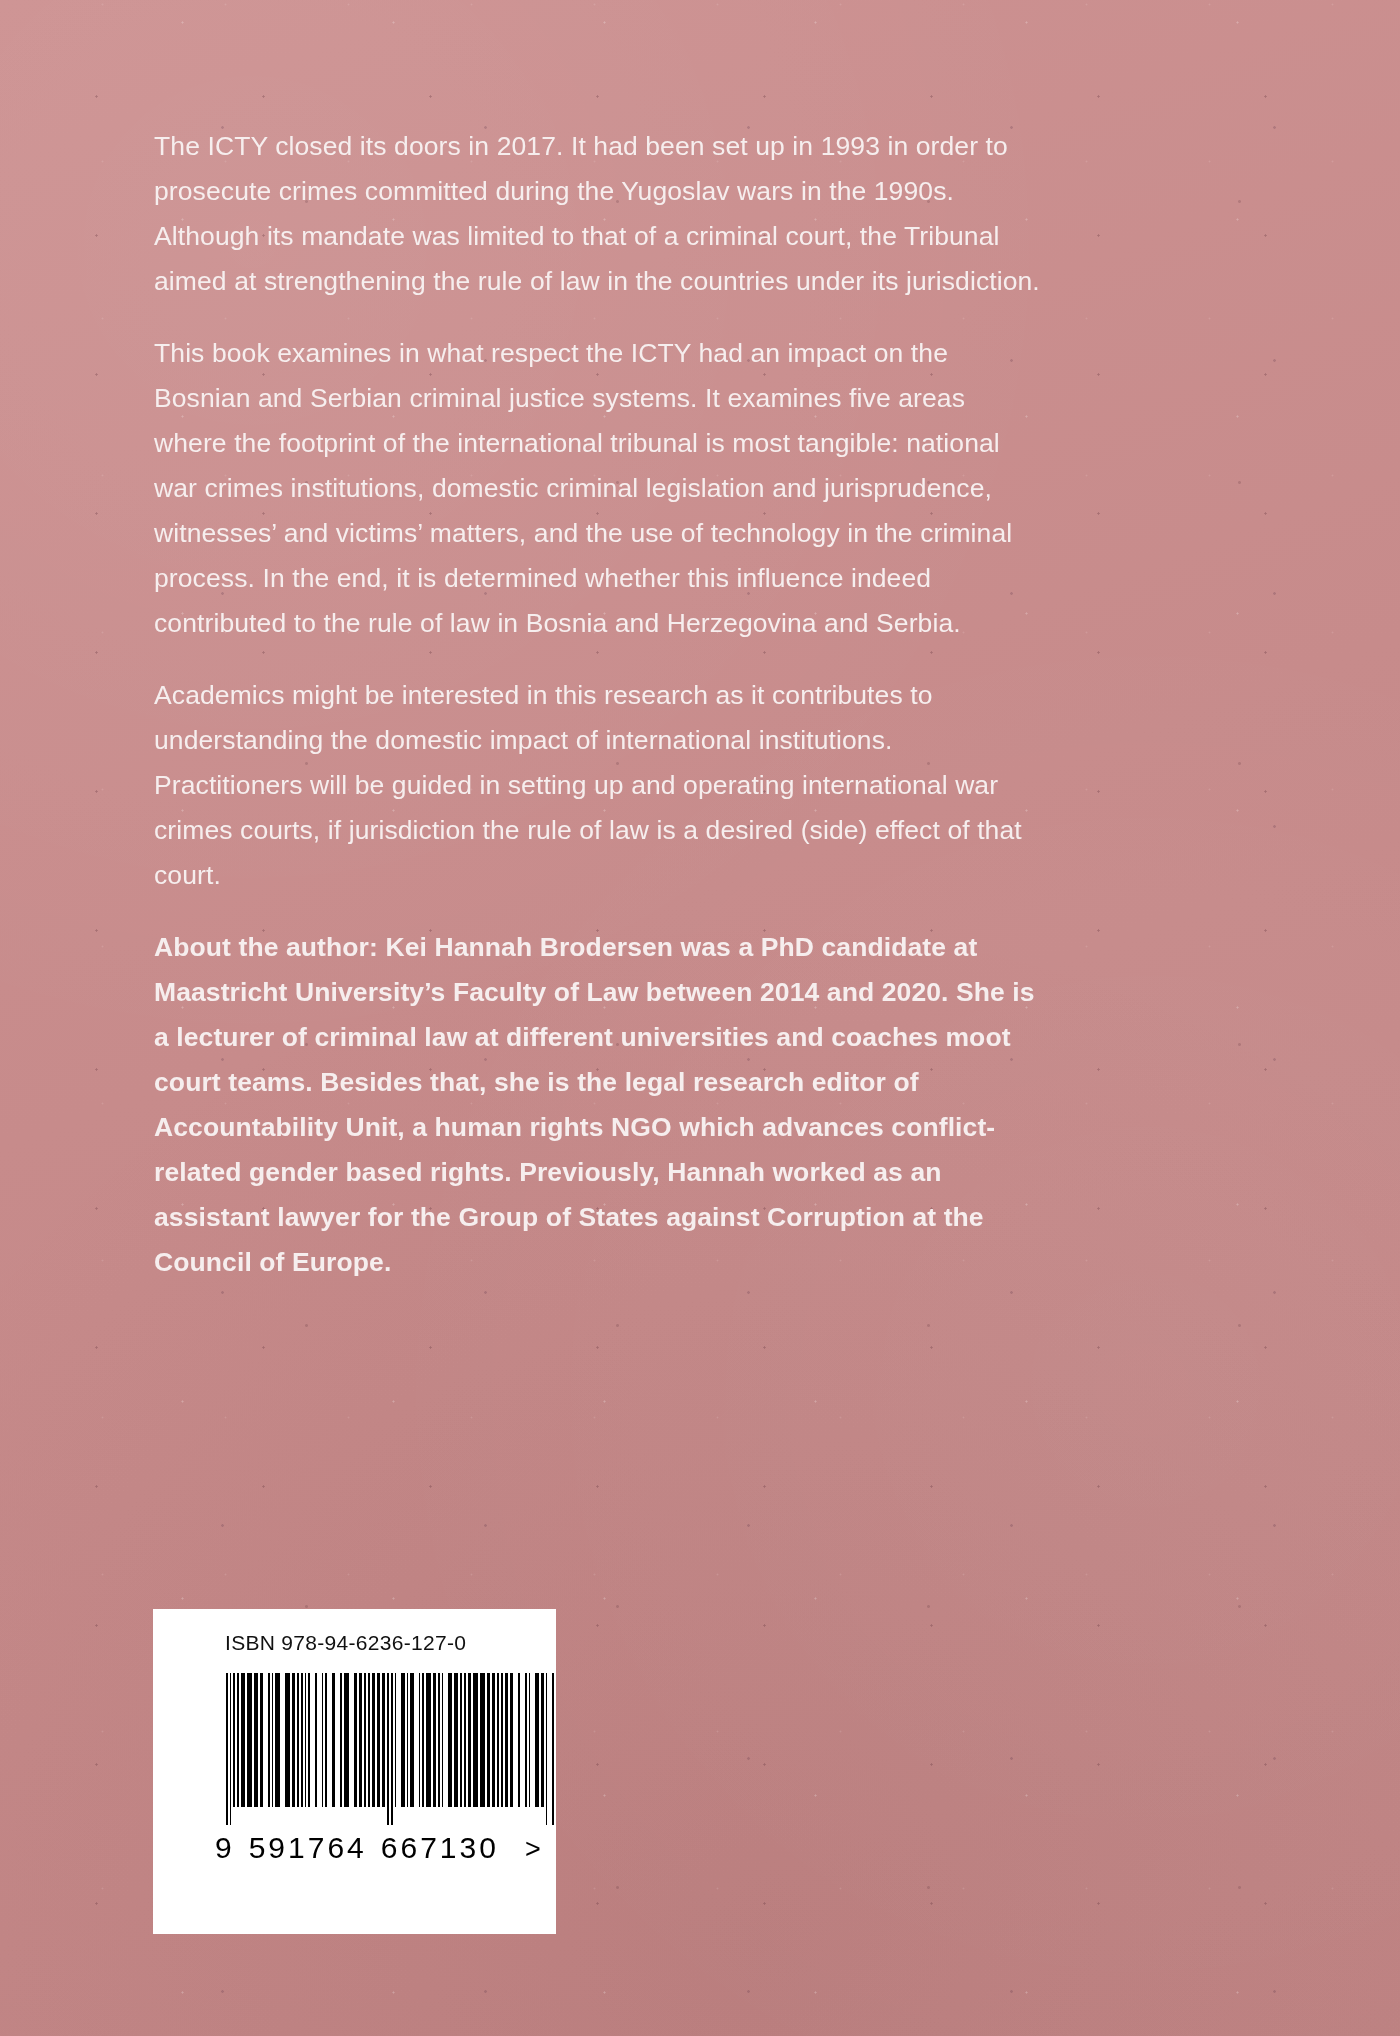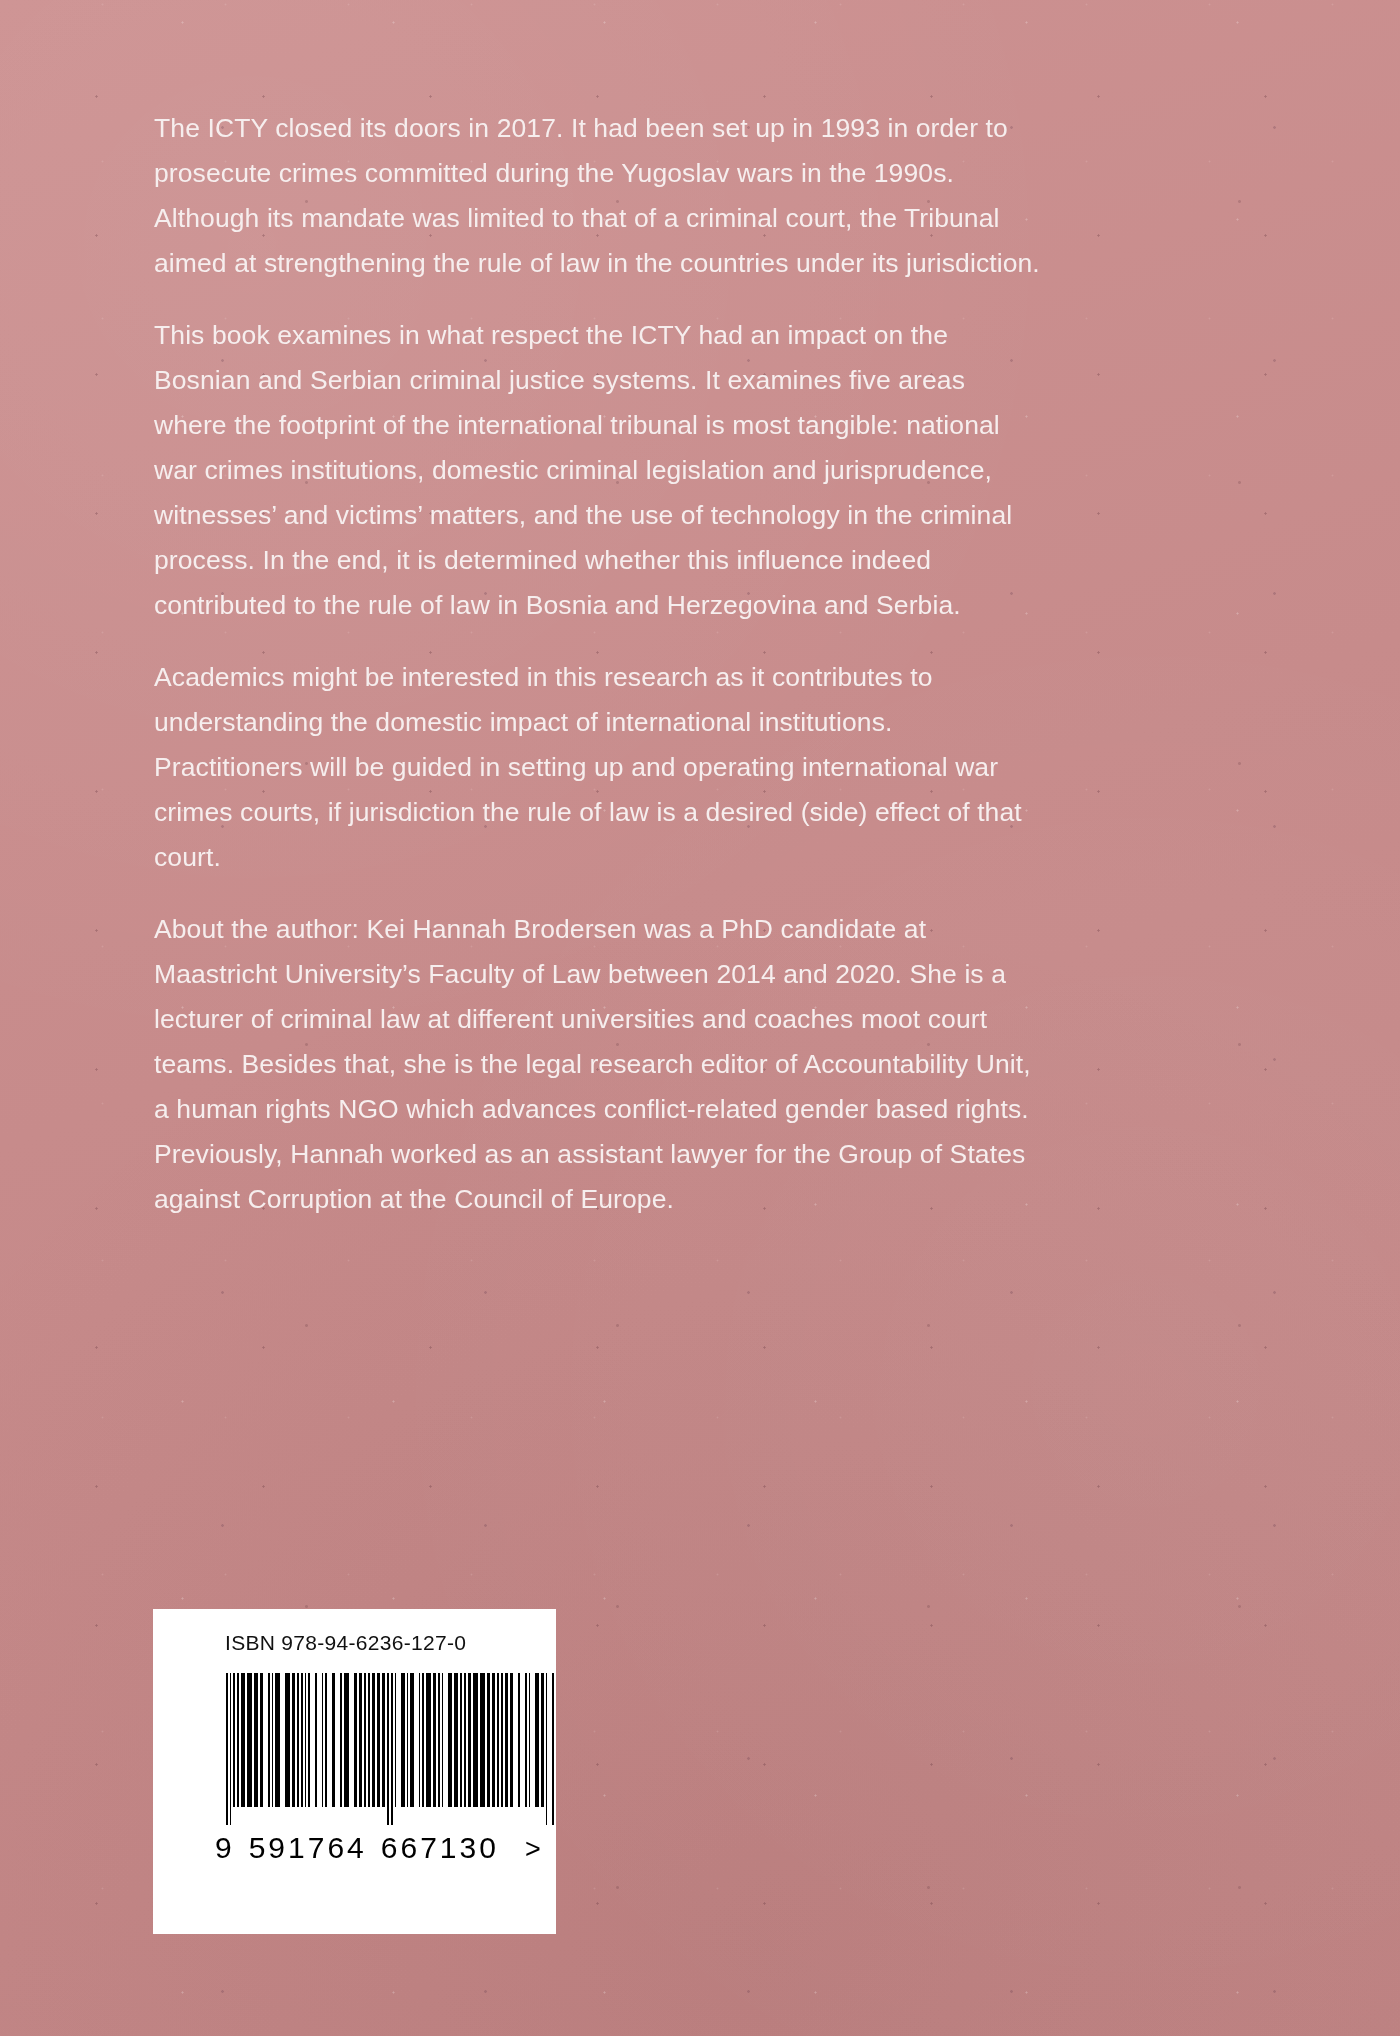--- a/index.html
+++ b/index.html
@@ -45,33 +45,34 @@
     background-image:
       radial-gradient(circle, rgba(70,35,60,0.5) 1px, rgba(0,0,0,0) 1.6px),
       radial-gradient(circle, rgba(255,240,240,0.35) 0.7px, rgba(0,0,0,0) 1.2px);
     background-size: 263px 233px, 123px 157px;
     background-position: 91px 11px, 41px 83px;
   }
 
   .blurb {
     position: absolute;
     left: 154px;
-    top: 106px;
+    top: 124px;
     width: 890px;
     color: #f6eeee;
     font-size: 26.5px;
     line-height: 45px;
     letter-spacing: 0.1px;
     font-weight: 400;
   }
   .blurb p {
     margin: 0 0 27px 0;
   }
   .blurb p:last-child {
     margin-bottom: 4px;
+    font-weight: bold;
   }
 
   
   .barcode-block {
     position: absolute;
     left: 153px;
     top: 1609px;
     width: 403px;
     height: 325px;
     background: #ffffff;

